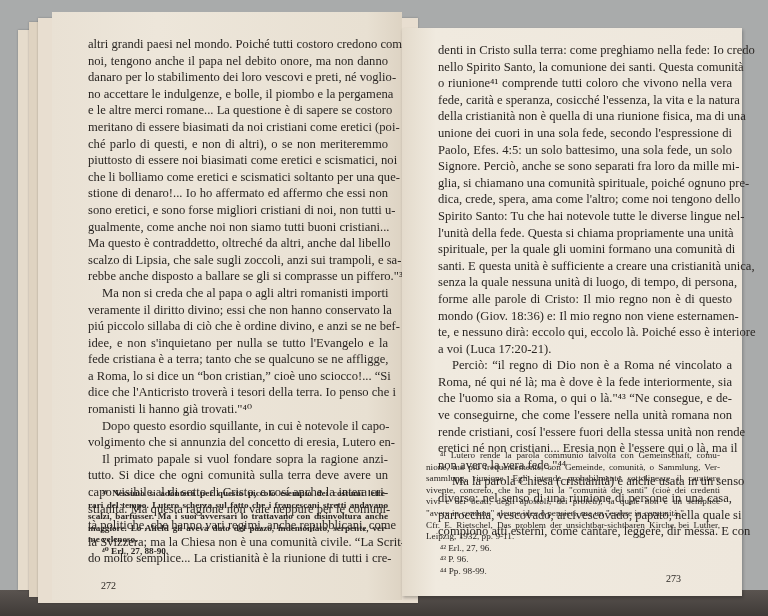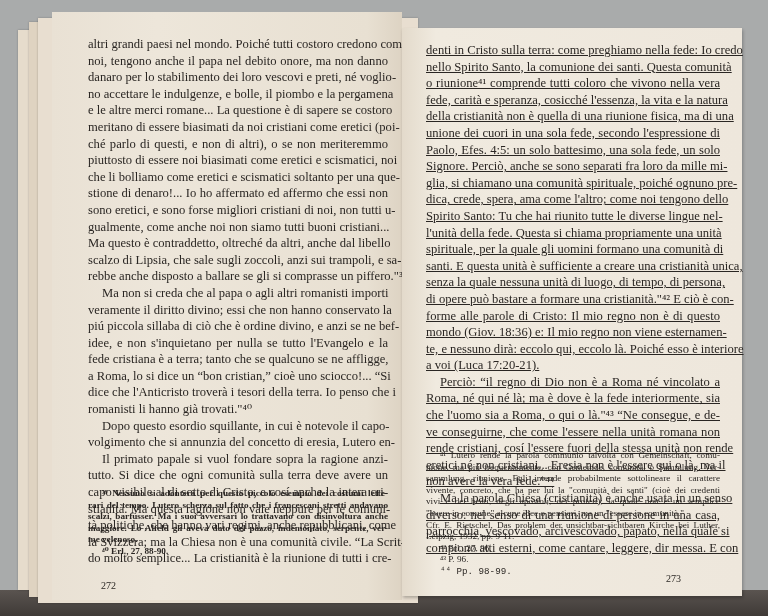--- a/index.html
+++ b/index.html
@@ -27,21 +27,21 @@
   }
   .page.right {
     left: 402px; top: 28px; width: 340px; height: 568px;
     background: linear-gradient(90deg, #e3dacb 0%, #f0eadf 10%, #eee7dc 100%);
     box-shadow: 1px 2px 3px rgba(0,0,0,.25);
   }
   .text {
     position: absolute; font-size: 12.6px; line-height: 16.6px; text-align: justify;
   }
   .left .text { left: 36px; top: 24px; width: 300px; }
-  .right .text { left: 24px; top: 14px; width: 294px; text-decoration: underline; }
+  .right .text { left: 36px; top: 14px; width: 294px; }
   .line { display: block; white-space: nowrap; text-align-last: justify; text-align: justify; }
   .line.last { text-align-last: left; }
   .indent { padding-left: 14px; }
   .notes { position: absolute; font-size: 9.2px; line-height: 11.6px; }
   .left .notes { left: 36px; top: 476px; width: 300px; font-weight: bold; }
   .right .notes { left: 24px; top: 422px; width: 294px; }
   .note-line { display: block; white-space: nowrap; text-align: justify; text-align-last: justify; }
   .note-line.last { text-align-last: left; }
   .folio { position: absolute; font-size: 10px; }
   .left .folio { left: 49px; top: 568px; }
@@ -67,21 +67,21 @@
       <span class="line">piuttosto di essere noi biasimati come eretici e scismatici, noi</span>
       <span class="line">che li bolliamo come eretici e scismatici soltanto per una que-</span>
       <span class="line">stione di denaro!... Io ho affermato ed affermo che essi non</span>
       <span class="line">sono eretici, e sono forse migliori cristiani di noi, non tutti u-</span>
       <span class="line">gualmente, come anche noi non siamo tutti buoni cristiani...</span>
       <span class="line">Ma questo è contraddetto, oltreché da altri, anche dal libello</span>
       <span class="line">scalzo di Lipsia, che sale sugli zoccoli, anzi sui trampoli, e sa-</span>
       <span class="line last">rebbe anche disposto a ballare se gli si comprasse un piffero."³⁹</span>
       <span class="line indent">Ma non si creda che al papa o agli altri romanisti importi</span>
       <span class="line">veramente il diritto divino; essi che non hanno conservato la</span>
-      <span class="line">piú piccola sillaba di ciò che è ordine divino, e anzi se ne bef-</span>
+      <span class="line">piú piccolo sillaba di ciò che è ordine divino, e anzi se ne bef-</span>
       <span class="line">idee, e non s'inquietano per nulla se tutto l'Evangelo e la</span>
       <span class="line">fede cristiana è a terra; tanto che se qualcuno se ne affligge,</span>
       <span class="line">a Roma, lo si dice un “bon cristian,” cioè uno sciocco!... “Si</span>
       <span class="line">dice che l'Anticristo troverà i tesori della terra. Io penso che i</span>
       <span class="line last">romanisti li hanno già trovati."⁴⁰</span>
       <span class="line indent">Dopo questo esordio squillante, in cui è notevole il capo-</span>
       <span class="line">volgimento che si annunzia del concetto di eresia, Lutero en-</span>
       <span class="line indent">Il primato papale si vuol fondare sopra la ragione anzi-</span>
       <span class="line">tutto. Si dice che ogni comunità sulla terra deve avere un</span>
       <span class="line">capo visibile al di sotto di Cristo, e cosí anche la intera cri-</span>
@@ -106,26 +106,25 @@
       <span class="line">denti in Cristo sulla terra: come preghiamo nella fede: Io credo</span>
       <span class="line">nello Spirito Santo, la comunione dei santi. Questa comunità</span>
       <span class="line">o riunione⁴¹ comprende tutti coloro che vivono nella vera</span>
       <span class="line">fede, carità e speranza, cosicché l'essenza, la vita e la natura</span>
       <span class="line">della cristianità non è quella di una riunione fisica, ma di una</span>
       <span class="line">unione dei cuori in una sola fede, secondo l'espressione di</span>
       <span class="line">Paolo, Efes. 4:5: un solo battesimo, una sola fede, un solo</span>
       <span class="line">Signore. Perciò, anche se sono separati fra loro da mille mi-</span>
       <span class="line">glia, si chiamano una comunità spirituale, poiché ognuno pre-</span>
       <span class="line">dica, crede, spera, ama come l'altro; come noi tengono dello</span>
-      <span class="line">Spirito Santo: Tu che hai riunito tutte le diverse lingue nel-</span>
+      <span class="line">Spirito Santo: Tu che hai notevole tutte le diverse lingue nel-</span>
       <span class="line">l'unità della fede. Questa si chiama propriamente una unità</span>
       <span class="line">spirituale, per la quale gli uomini formano una comunità di</span>
       <span class="line">santi. E questa unità è sufficiente a creare una cristianità unica,</span>
       <span class="line">senza la quale nessuna unità di luogo, di tempo, di persona,</span>
-      <span class="line">di opere può bastare a formare una cristianità."⁴² E ciò è con-</span>
       <span class="line">forme alle parole di Cristo: Il mio regno non è di questo</span>
       <span class="line">mondo (Giov. 18:36) e: Il mio regno non viene esternamen-</span>
       <span class="line">te, e nessuno dirà: eccolo qui, eccolo là. Poiché esso è interiore</span>
       <span class="line last">a voi (Luca 17:20-21).</span>
       <span class="line indent">Perciò: “il regno di Dio non è a Roma né vincolato a</span>
       <span class="line">Roma, né qui né là; ma è dove è la fede interiormente, sia</span>
       <span class="line">che l'uomo sia a Roma, o qui o là."⁴³ “Ne consegue, e de-</span>
       <span class="line">ve conseguirne, che come l'essere nella unità romana non</span>
       <span class="line">rende cristiani, cosí l'essere fuori della stessa unità non rende</span>
       <span class="line">eretici né non cristiani... Eresia non è l'essere qui o là, ma il</span>
@@ -139,16 +138,16 @@
       <span class="note-line indent" style="padding-left: 14px;">⁴¹ Lutero rende la parola communio talvolta con Gemeinschaft, comu-</span>
       <span class="note-line">nione, ma piú frequentemente, con Gemeinde, comunità, o Sammlung, Ver-</span>
       <span class="note-line">sammlung, riunione. Egli intende probabilmente sottolineare il carattere</span>
       <span class="note-line">vivente, concreto, che ha per lui la "comunità dei santi" (cioè dei credenti</span>
       <span class="note-line">vivi e dei beati, degli apostoli, dei profeti); la quale non è un semplice</span>
       <span class="note-line last">"avere in comune" alcune idee o pensieri, ma un "essere in comunità."</span>
       <span class="note-line">Cfr. E. Rietschel, Das problem der unsichtbar-sichtbaren Kirche bei Luther,</span>
       <span class="note-line last">Leipzig, 1932, pp. 9-11.</span>
       <span class="note-line last indent" style="padding-left: 14px;">⁴² Erl., 27, 96.</span>
       <span class="note-line last indent" style="padding-left: 14px;">⁴³ P. 96.</span>
-      <span class="note-line last indent" style="padding-left: 14px; font-family: Liberation Mono, monospace;">⁴⁴ Pp. 98-99.</span>
+      <span class="note-line last indent" style="padding-left: 14px;">⁴⁴ Pp. 98-99.</span>
     </div>
   <div class="folio">273</div>
 </div>
 
 </body></html>

